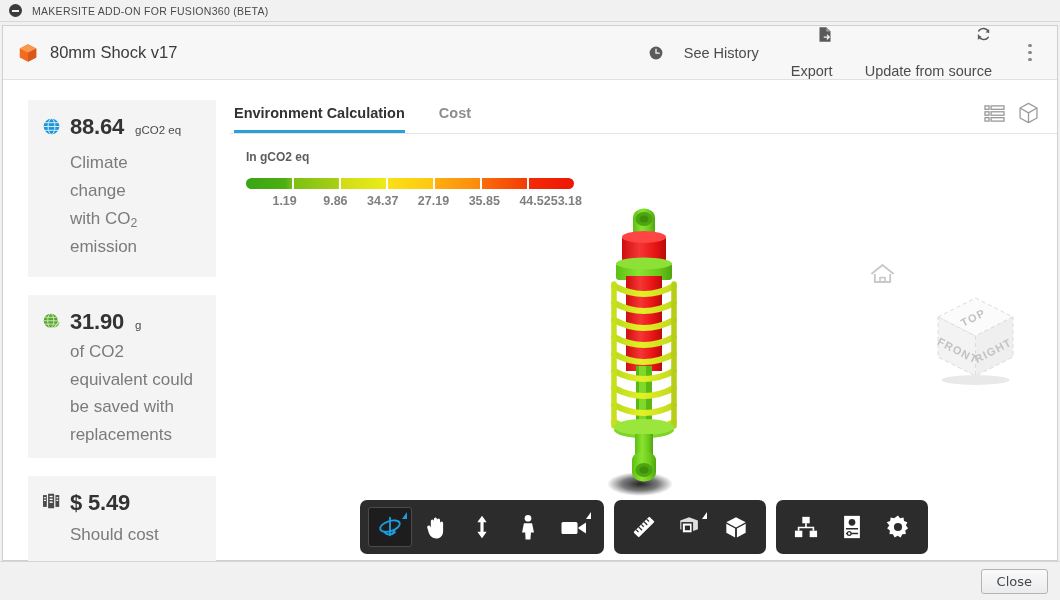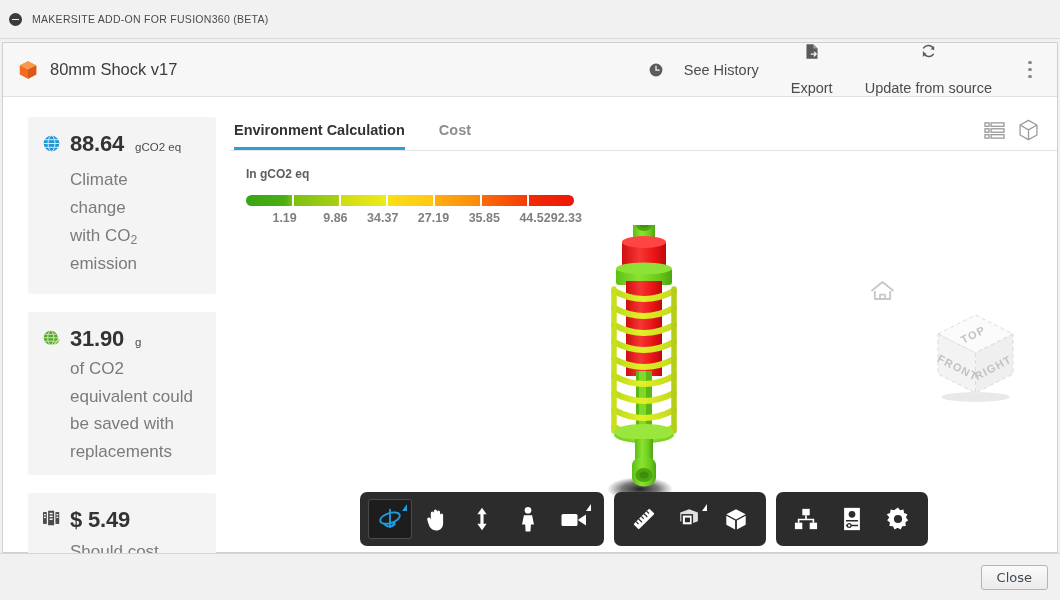--- a/index.html
+++ b/index.html
@@ -13,21 +13,21 @@
   #app {
     position: relative;
     width: 1060px; height: 600px;
     background: #f1f1f1;
     display: flex;
     flex-direction: column;
   }
 
   
   .titlebar {
-    height: 39px;
+    height: 22px;
     background: #f1f1f1;
     border-bottom: 1px solid #d8d8d8;
     display: flex;
     align-items: center;
     padding-left: 9px;
     flex: 0 0 auto;
   }
   .tb-dot {
     width: 13px; height: 13px;
     border-radius: 50%;
@@ -72,21 +72,21 @@
     padding: 0 16px 0 14px;
   }
   .doc-icon { width: 22px; height: 22px; flex: 0 0 auto; }
   .doc-title {
     margin-left: 11px;
     font-size: 16.5px;
     color: #3c3c3c;
   }
   .appbar-spacer { flex: 1 1 auto; }
   .abtn {
-    display: flex; align-items: center; gap: 20px;
+    display: flex; align-items: flex-end; gap: 20px;
     font-size: 14.5px; color: #4c4c4c;
     padding: 6px 9px;
     cursor: default;
     white-space: nowrap;
   }
   .abtn + .abtn { margin-left: 14px; flex-direction: column; }
   .abtn svg { display: block; flex: 0 0 auto; }
   .kebab {
     margin-left: 18px;
     width: 22px; height: 26px;
@@ -237,21 +237,21 @@
     position: absolute; right: 5px; top: 5px;
     width: 0; height: 0;
     border-left: 5px solid transparent;
     border-bottom: 7px solid #ffffff;
   }
   .navbtn.active .caret { border-bottom-color: #1f9ce0; }
 
   
   .footer {
     flex: 0 0 auto;
-    height: 47px;
+    height: 39px;
     background: #f1f1f1;
     border-top: 1px solid #d6d6d6;
     display: flex;
     align-items: center;
     justify-content: flex-end;
     padding-right: 12px;
   }
   .closebtn {
     min-width: 66px;
     padding: 4px 15px;
@@ -427,21 +427,21 @@
               <i style="left:234px"></i>
               <i style="left:281px"></i>
           </div>
           <div class="ticks">
             <span>1.19</span>
             <span>9.86</span>
             <span>34.37</span>
             <span>27.19</span>
             <span>35.85</span>
             <span>44.52</span>
-            <span>92.33</span>
+            <span>53.18</span>
           </div>
         </div>
 
         <div class="viewport">
 
           <span class="home-icon">
             <svg width="25" height="22" viewBox="0 0 26 23">
               <path d="M2 11 13 2.2 24 11" fill="none" stroke="#c9c9c9" stroke-width="2" stroke-linecap="round" stroke-linejoin="round"></path>
               <path d="M5 11.4v8.4h16v-8.4" fill="none" stroke="#c9c9c9" stroke-width="2" stroke-linejoin="round"></path>
               <path d="M10.4 19.8v-4.6h5.2v4.6" fill="none" stroke="#c9c9c9" stroke-width="1.8" stroke-linejoin="round"></path>

